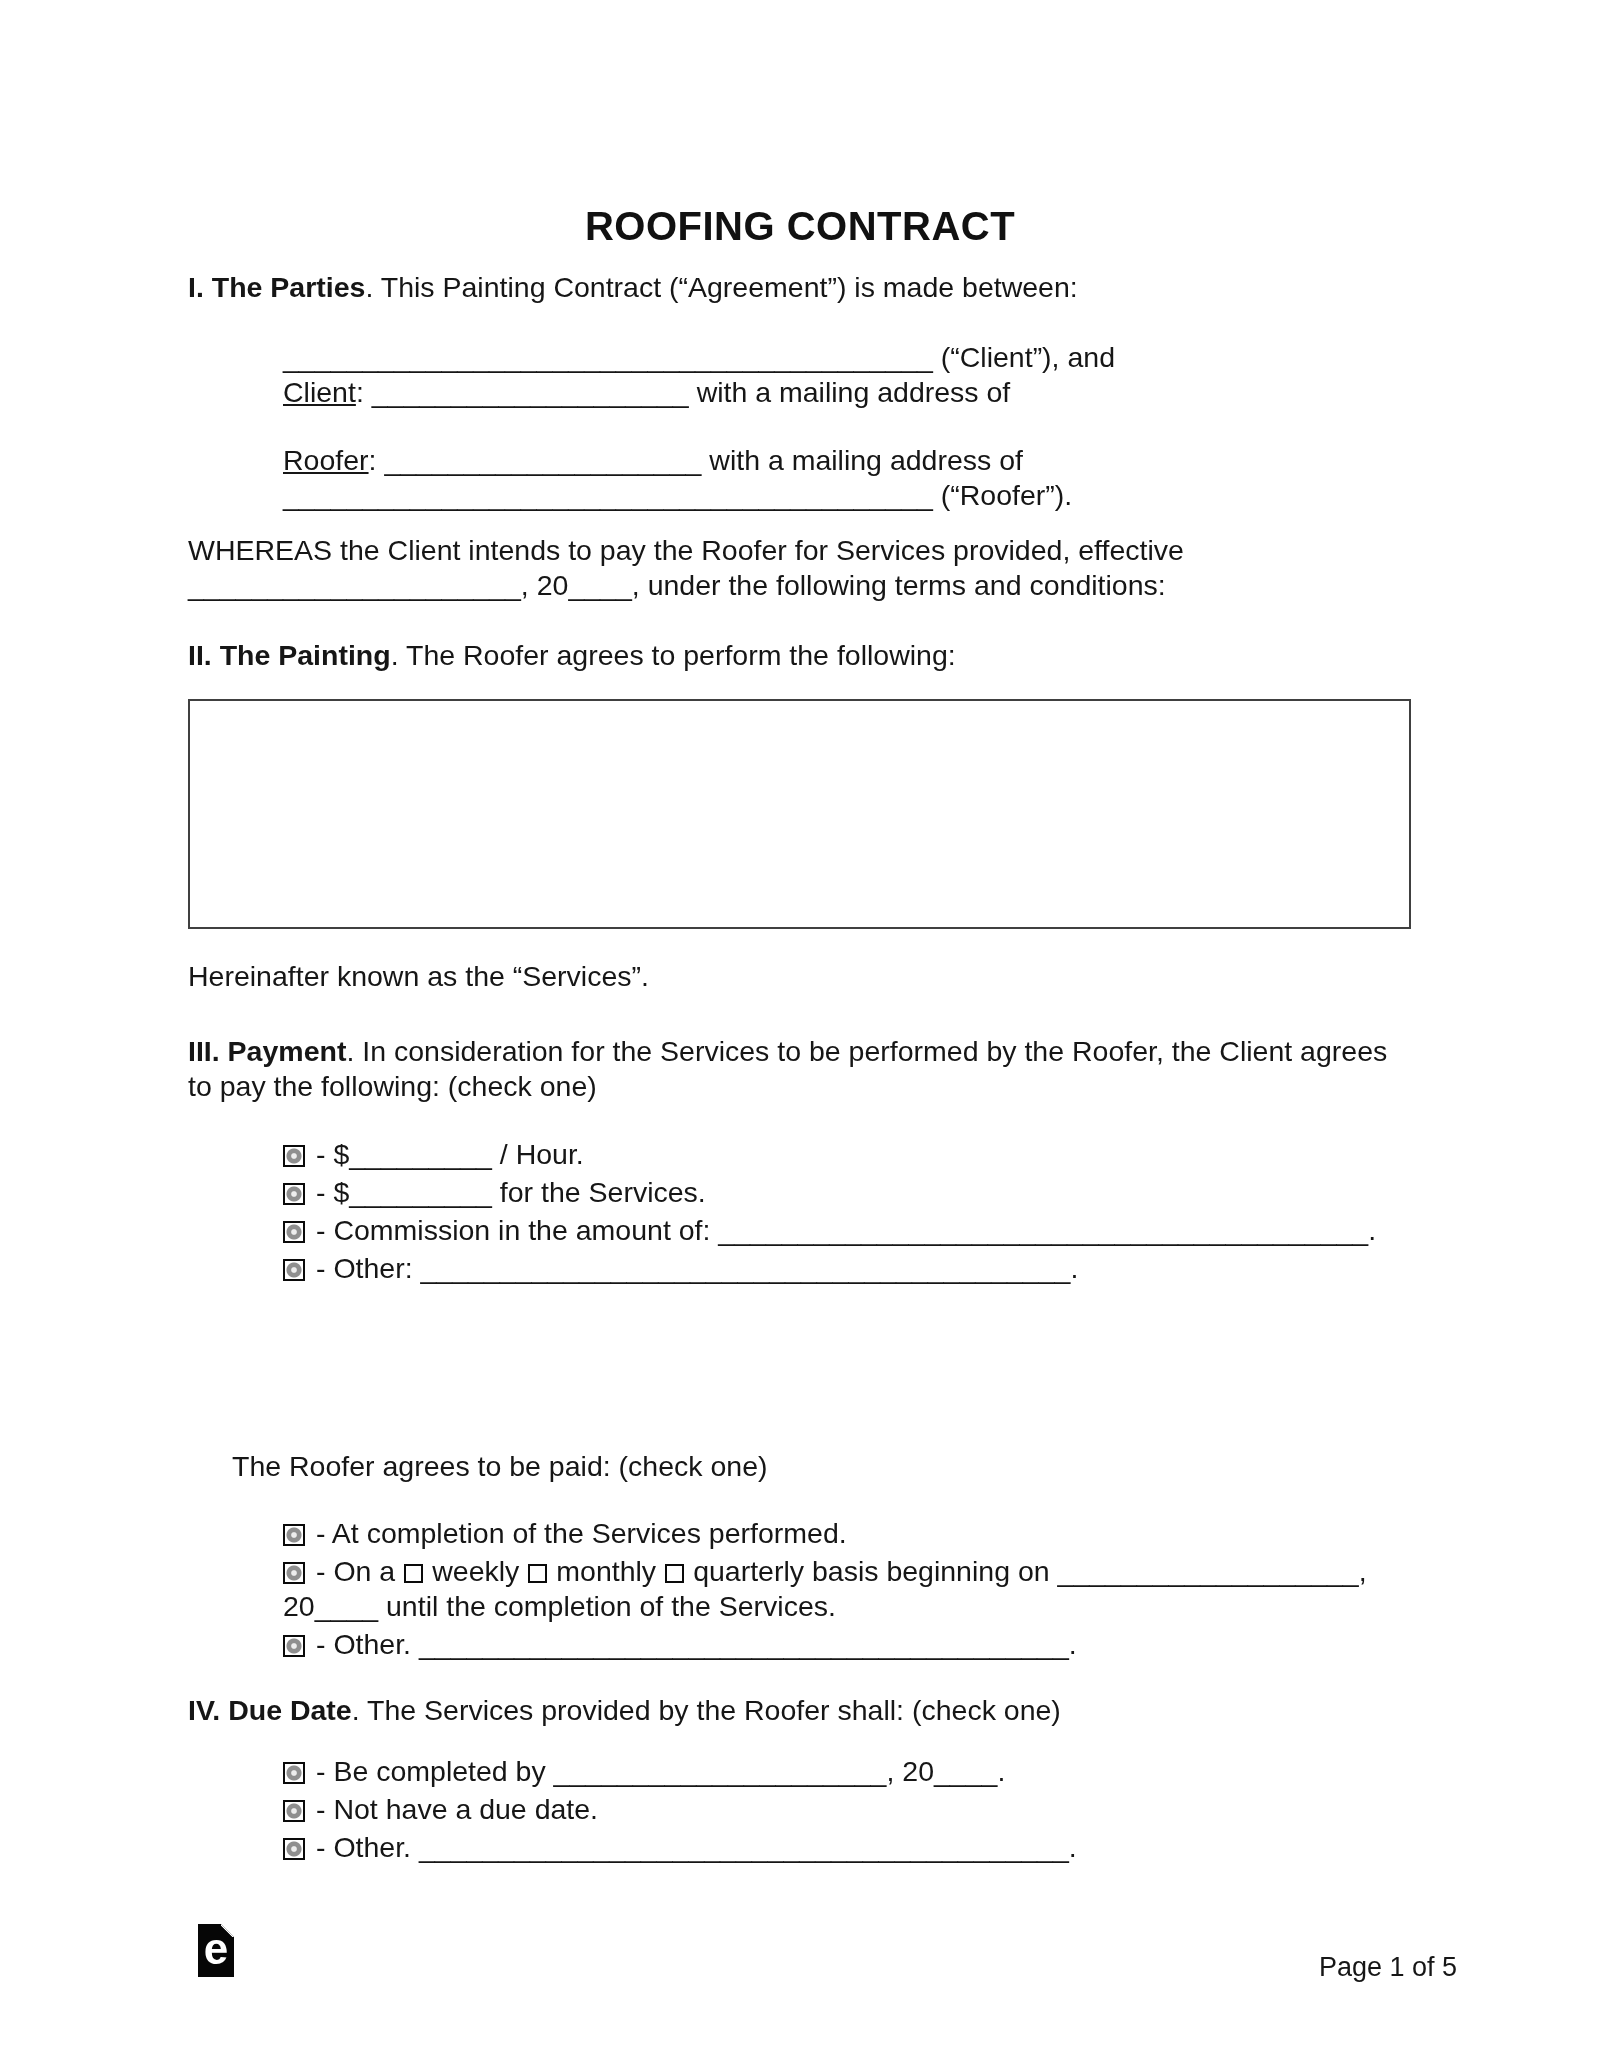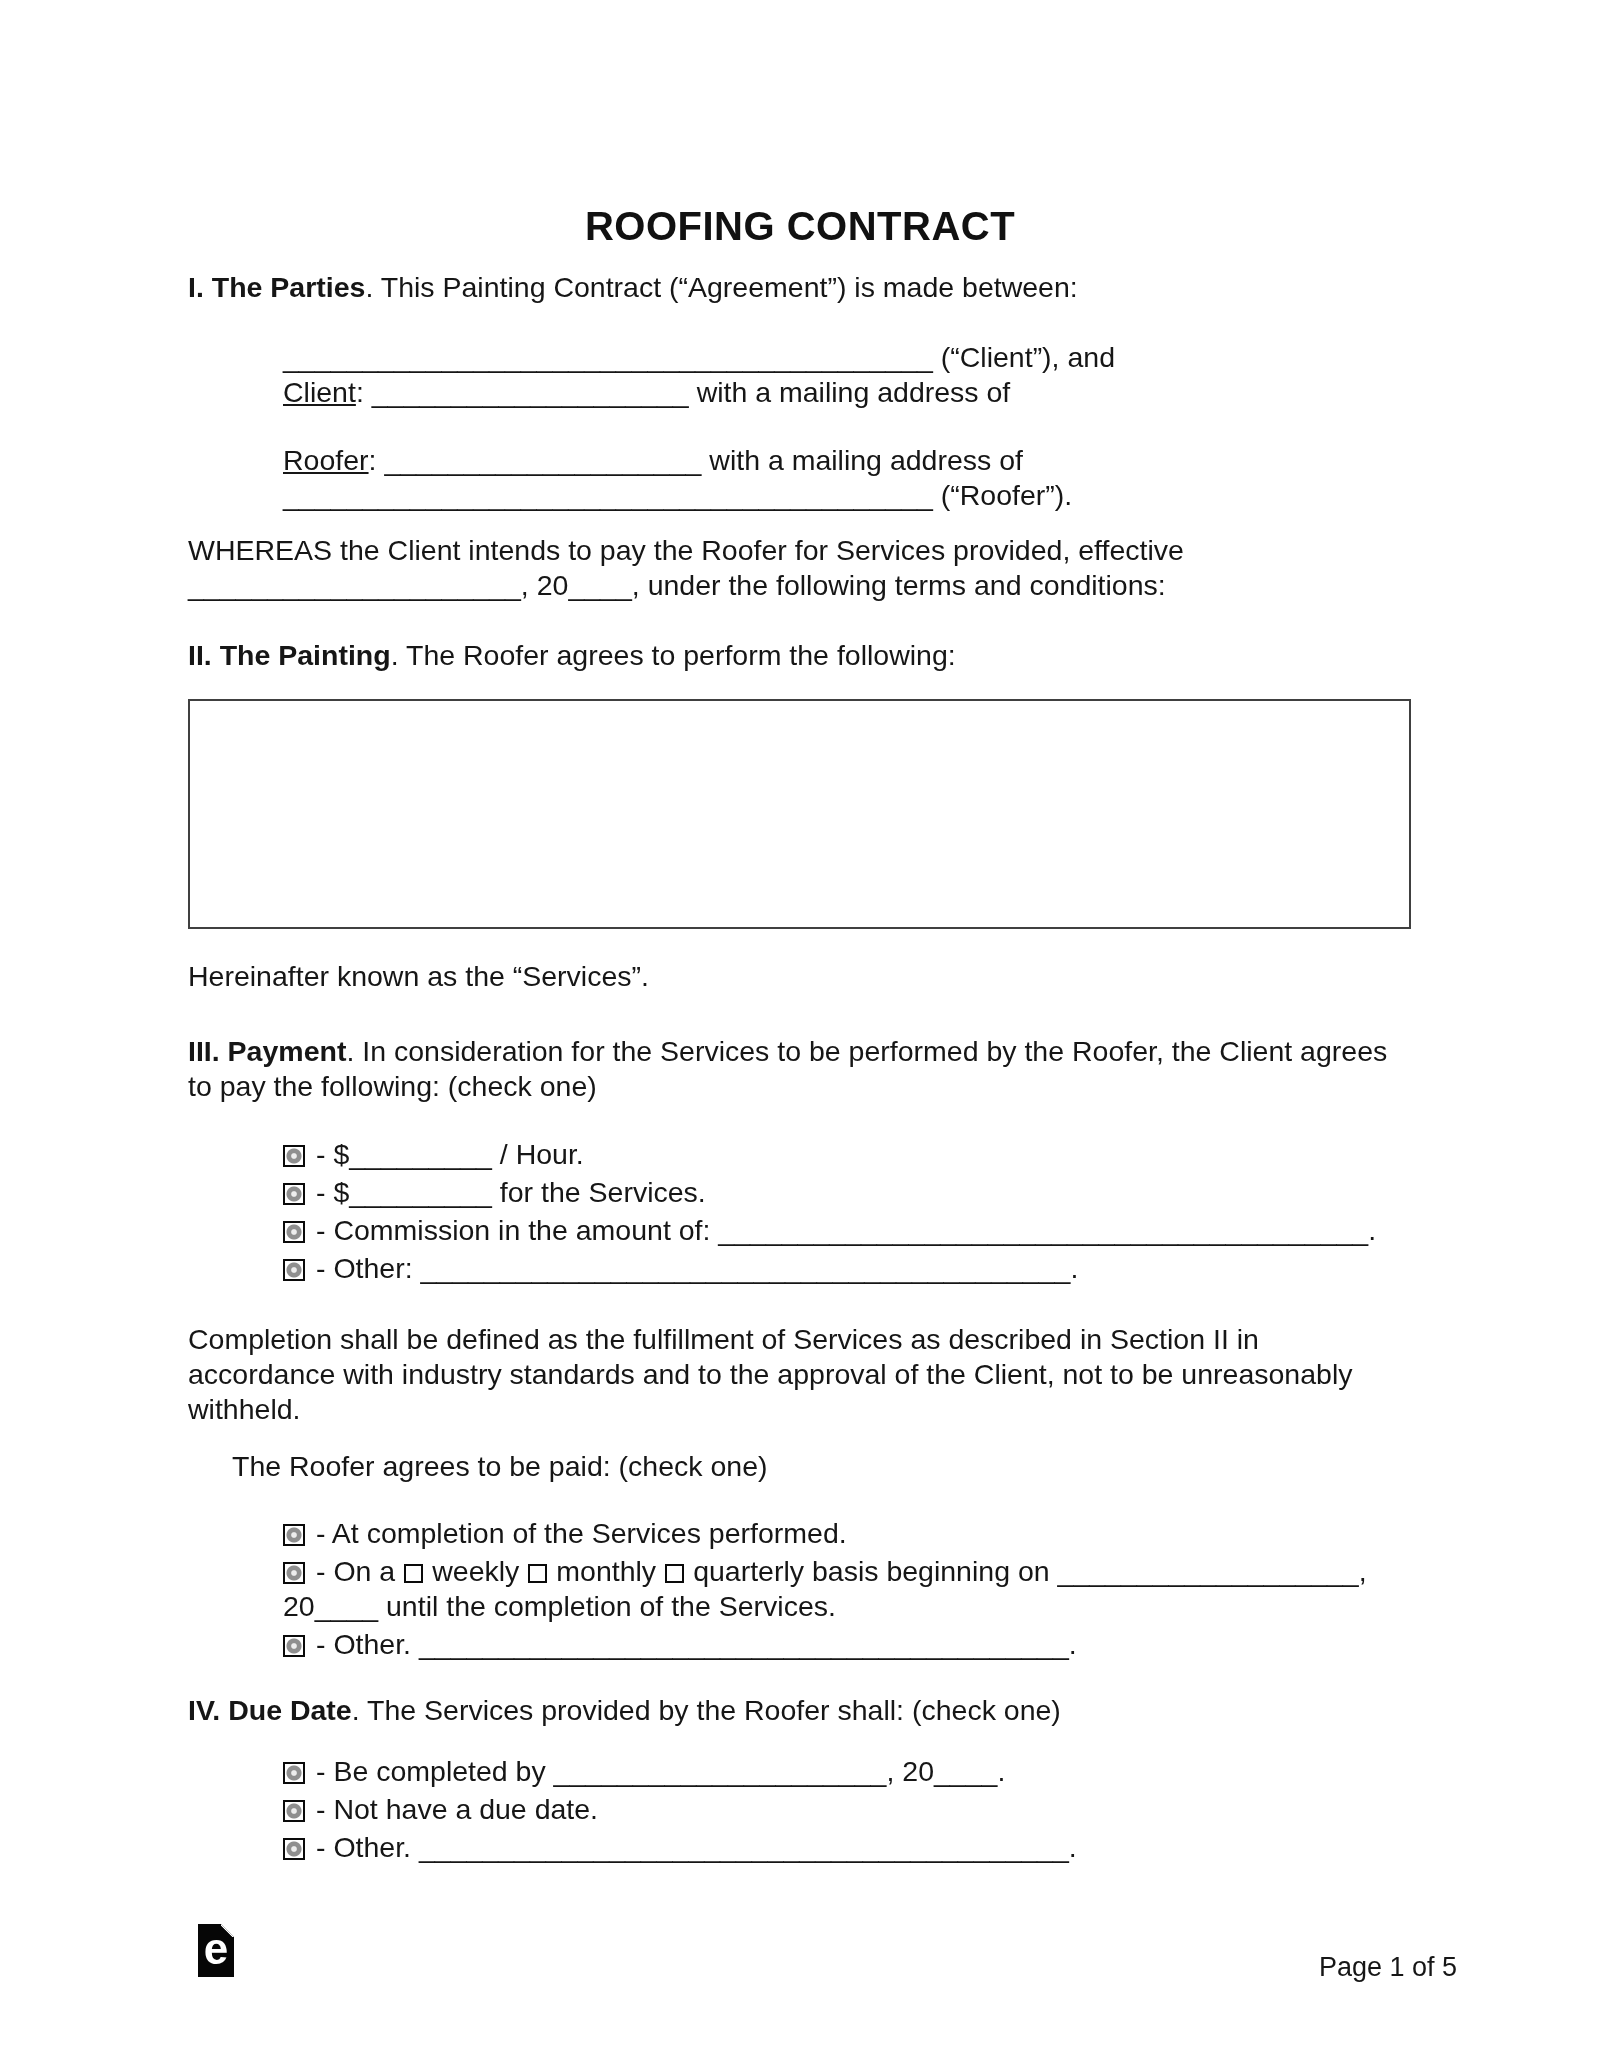--- a/index.html
+++ b/index.html
@@ -93,25 +93,20 @@
       <span class="cb"></span><span>- $_________ for the Services.</span>
     </div>
     <div class="opt">
       <span class="cb"></span><span>- Commission in the amount of: _________________________________________.</span>
     </div>
     <div class="opt">
       <span class="cb"></span><span>- Other: _________________________________________.</span>
     </div>
   </div>
 
-  <div class="abs" style="top:1322px;">
-    <span class="line">Completion shall be defined as the fulfillment of Services as described in Section II in</span>
-    <span class="line">accordance with industry standards and to the approval of the Client, not to be unreasonably</span>
-    <span class="line">withheld.</span>
-  </div>
 
   <div class="abs" style="top:1449px;margin-left:44px;">
     <span class="line">The Roofer agrees to be paid: (check one)</span>
   </div>
 
   <div class="abs indent" style="top:1516px;">
     <div class="opt">
       <span class="cb"></span><span>- At completion of the Services performed.</span>
     </div>
     <div class="opt">

